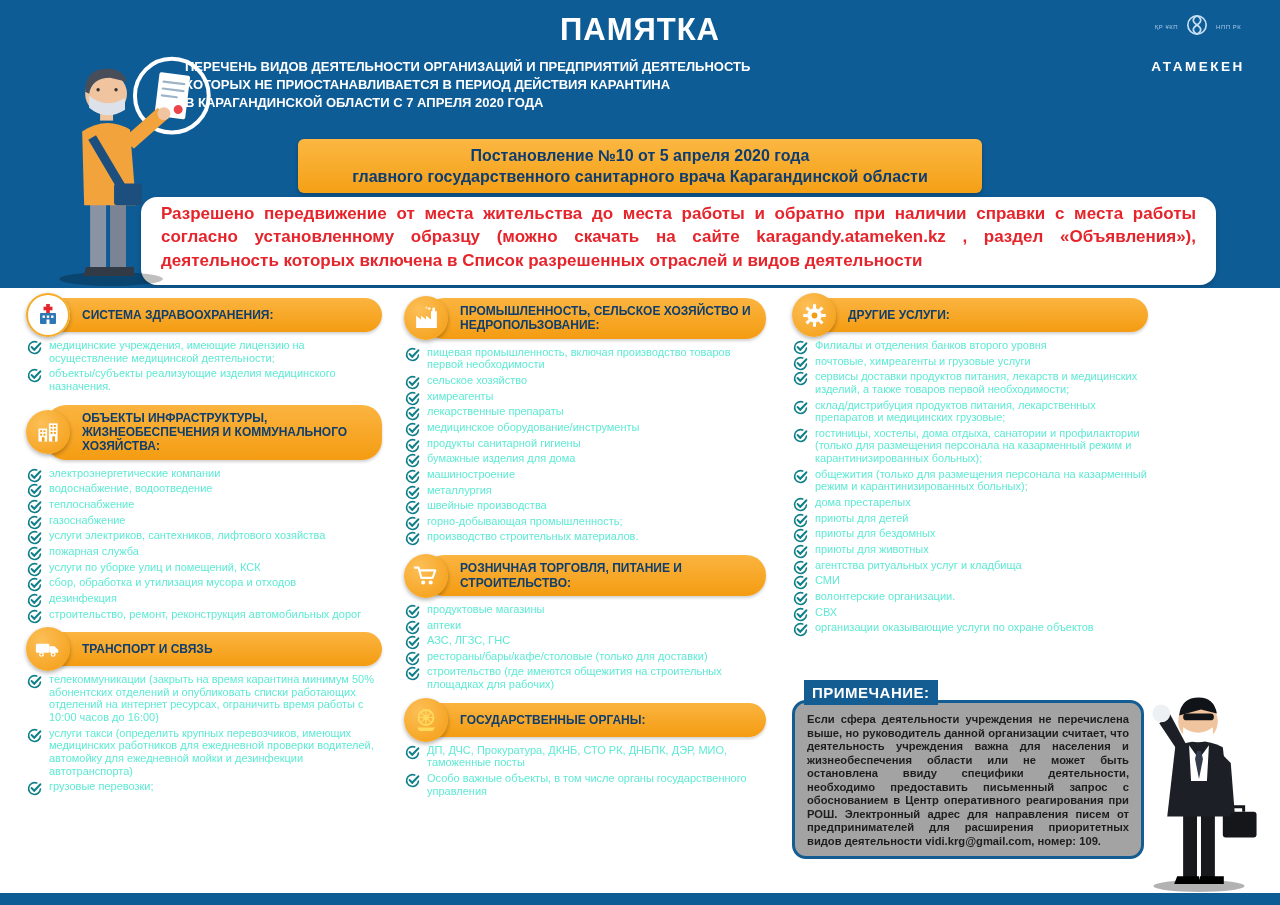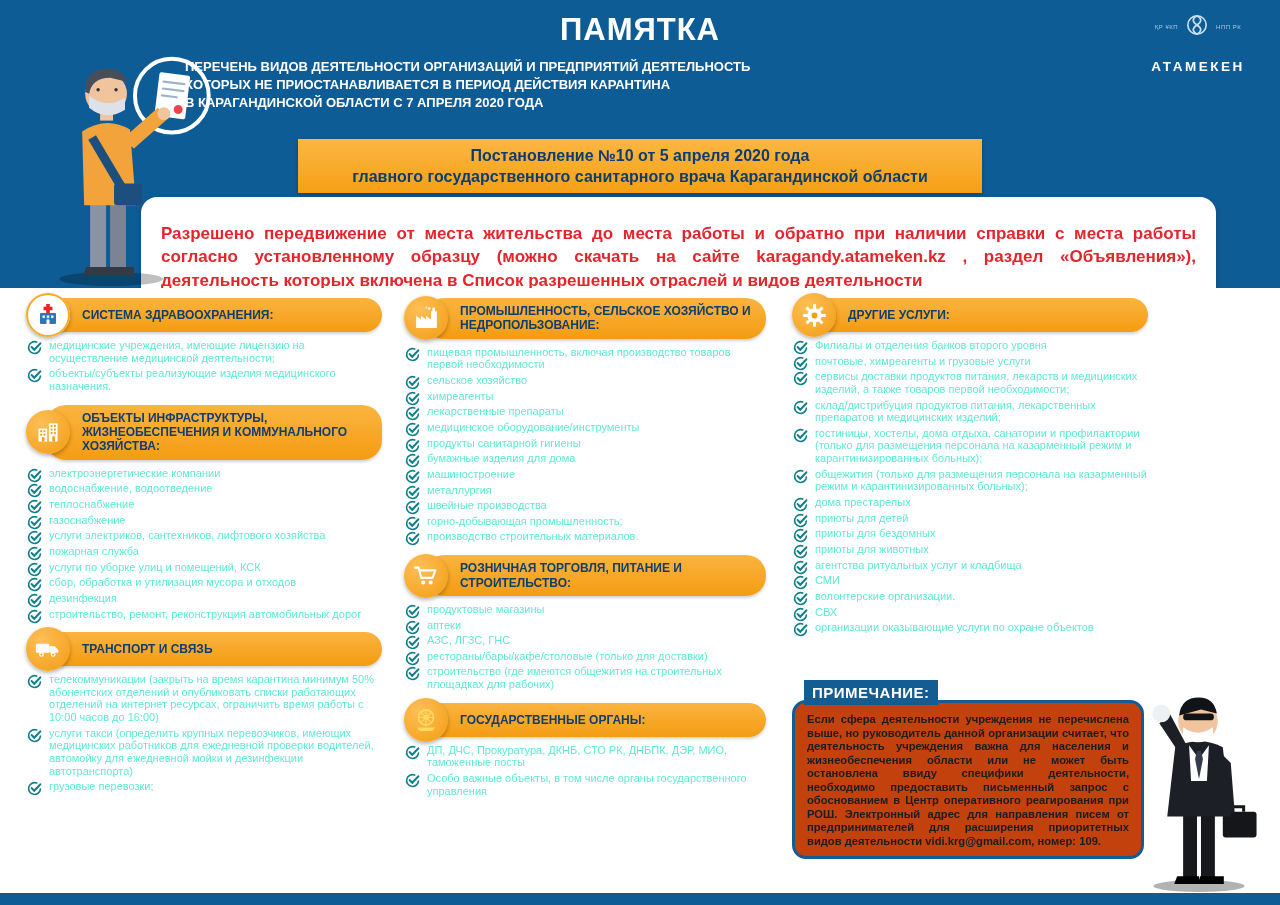--- a/index.html
+++ b/index.html
@@ -15,36 +15,36 @@
     position:absolute; top:12px; left:0; right:0;
     text-align:center; color:#fff; font-size:31px; font-weight:bold; letter-spacing:1px;
   }
   .header-sub{
     position:absolute; top:58px; left:185px; right:115px;
     text-align:left; color:#fff; font-weight:bold; font-size:13px; line-height:1.4;
   }
   .decree{
     position:absolute; top:139px; left:50%; transform:translateX(-50%);
     width:684px; background:linear-gradient(180deg,#fbb742,#f5a015);
-    border-radius:0; padding:6px 8px; text-align:center;
+    border-radius:6px; padding:6px 8px; text-align:center;
     color:#0d3d70; font-weight:bold; font-size:16px; line-height:1.32;
     box-shadow:0 2px 4px rgba(0,0,0,.25);
   }
   .logo{ position:absolute; top:10px; right:16px; width:132px; text-align:center; color:#fff; }
   .logo-row{ display:flex; align-items:center; justify-content:center; gap:4px; }
   .logo-small{ font-size:6px; color:#a8c9e6; letter-spacing:.5px; }
   .logo-name{ font-size:13.5px; font-weight:bold; letter-spacing:2.5px; margin-top:15px; }
 
   .man-left{ position:absolute; left:26px; top:6px; width:200px; height:284px; z-index:4; }
   .man-right{ position:absolute; left:1128px; top:640px; width:142px; height:253px; z-index:6; }
 
   
   .notice{
     position:absolute; top:197px; left:141px; width:1075px; min-height:88px;
-    background:#fff; border-radius:16px; padding:25px 20px;
+    background:#fff; border-radius:16px; padding:5px 20px;
     color:#e5242b; font-weight:bold; font-size:17px; line-height:1.37; text-align:justify;
     box-shadow:0 2px 5px rgba(0,0,0,.2);
   }
 
   
   .main-panel{ position:absolute; top:288px; left:0; width:1280px; height:605px; background:#fff; }
 
   .col{ position:absolute; top:298px; }
   #col1{ left:26px;  width:356px; }
   #col2{ left:404px; width:362px; }
@@ -78,21 +78,21 @@
 
   
   .note-wrap{ position:absolute; left:792px; top:680px; width:352px; z-index:5; }
   .note-header{
     position:relative; z-index:2; display:inline-block; margin-left:12px;
     background:#135d92; color:#fff; font-weight:bold; font-size:15px;
     letter-spacing:.5px; padding:4px 8px;
   }
   .note-box{
     position:relative; margin-top:-5px;
-    border:3px solid #135d92; border-radius:14px; background:#c2410c;
+    border:3px solid #135d92; border-radius:14px; background:#a3a3a3;
     padding:10px 12px 8px;
     color:#1d1d1d; font-weight:bold; font-size:11.2px; line-height:1.21; text-align:justify;
   }
 </style>
 </head>
 <body>
 
 <div class="header-title">ПАМЯТКА</div>
 
 <div class="header-sub">
@@ -442,21 +442,21 @@
               <path d="M14.3 8.6 A6.3 6.3 0 1 1 10.4 2.2" fill="none" stroke="#0f7f8a" stroke-width="1.7" stroke-linecap="round"></path>
               <path d="M5 7.6 l2.7 2.9 L14.2 3.6" fill="none" stroke="#0f7f8a" stroke-width="2.3" stroke-linecap="round" stroke-linejoin="round"></path>
             </svg></span><span class="item-text">почтовые, химреагенты и грузовые услуги</span></li>
         <li class="item"><span class="check"><svg viewBox="0 0 16 16" width="15" height="15">
               <path d="M14.3 8.6 A6.3 6.3 0 1 1 10.4 2.2" fill="none" stroke="#0f7f8a" stroke-width="1.7" stroke-linecap="round"></path>
               <path d="M5 7.6 l2.7 2.9 L14.2 3.6" fill="none" stroke="#0f7f8a" stroke-width="2.3" stroke-linecap="round" stroke-linejoin="round"></path>
             </svg></span><span class="item-text">сервисы доставки продуктов питания, лекарств и медицинских изделий, а также товаров первой необходимости;</span></li>
         <li class="item"><span class="check"><svg viewBox="0 0 16 16" width="15" height="15">
               <path d="M14.3 8.6 A6.3 6.3 0 1 1 10.4 2.2" fill="none" stroke="#0f7f8a" stroke-width="1.7" stroke-linecap="round"></path>
               <path d="M5 7.6 l2.7 2.9 L14.2 3.6" fill="none" stroke="#0f7f8a" stroke-width="2.3" stroke-linecap="round" stroke-linejoin="round"></path>
-            </svg></span><span class="item-text">склад/дистрибуция продуктов питания, лекарственных препаратов и медицинских изделий;</span></li>
+            </svg></span><span class="item-text">склад/дистрибуция продуктов питания, лекарственных препаратов и медицинских грузовые;</span></li>
         <li class="item"><span class="check"><svg viewBox="0 0 16 16" width="15" height="15">
               <path d="M14.3 8.6 A6.3 6.3 0 1 1 10.4 2.2" fill="none" stroke="#0f7f8a" stroke-width="1.7" stroke-linecap="round"></path>
               <path d="M5 7.6 l2.7 2.9 L14.2 3.6" fill="none" stroke="#0f7f8a" stroke-width="2.3" stroke-linecap="round" stroke-linejoin="round"></path>
             </svg></span><span class="item-text">гостиницы, хостелы, дома отдыха, санатории и профилактории (только для размещения персонала на казарменный режим и карантинизированных больных);</span></li>
         <li class="item"><span class="check"><svg viewBox="0 0 16 16" width="15" height="15">
               <path d="M14.3 8.6 A6.3 6.3 0 1 1 10.4 2.2" fill="none" stroke="#0f7f8a" stroke-width="1.7" stroke-linecap="round"></path>
               <path d="M5 7.6 l2.7 2.9 L14.2 3.6" fill="none" stroke="#0f7f8a" stroke-width="2.3" stroke-linecap="round" stroke-linejoin="round"></path>
             </svg></span><span class="item-text">общежития (только для размещения персонала на казарменный режим и карантинизированных больных);</span></li>
         <li class="item"><span class="check"><svg viewBox="0 0 16 16" width="15" height="15">
               <path d="M14.3 8.6 A6.3 6.3 0 1 1 10.4 2.2" fill="none" stroke="#0f7f8a" stroke-width="1.7" stroke-linecap="round"></path>

